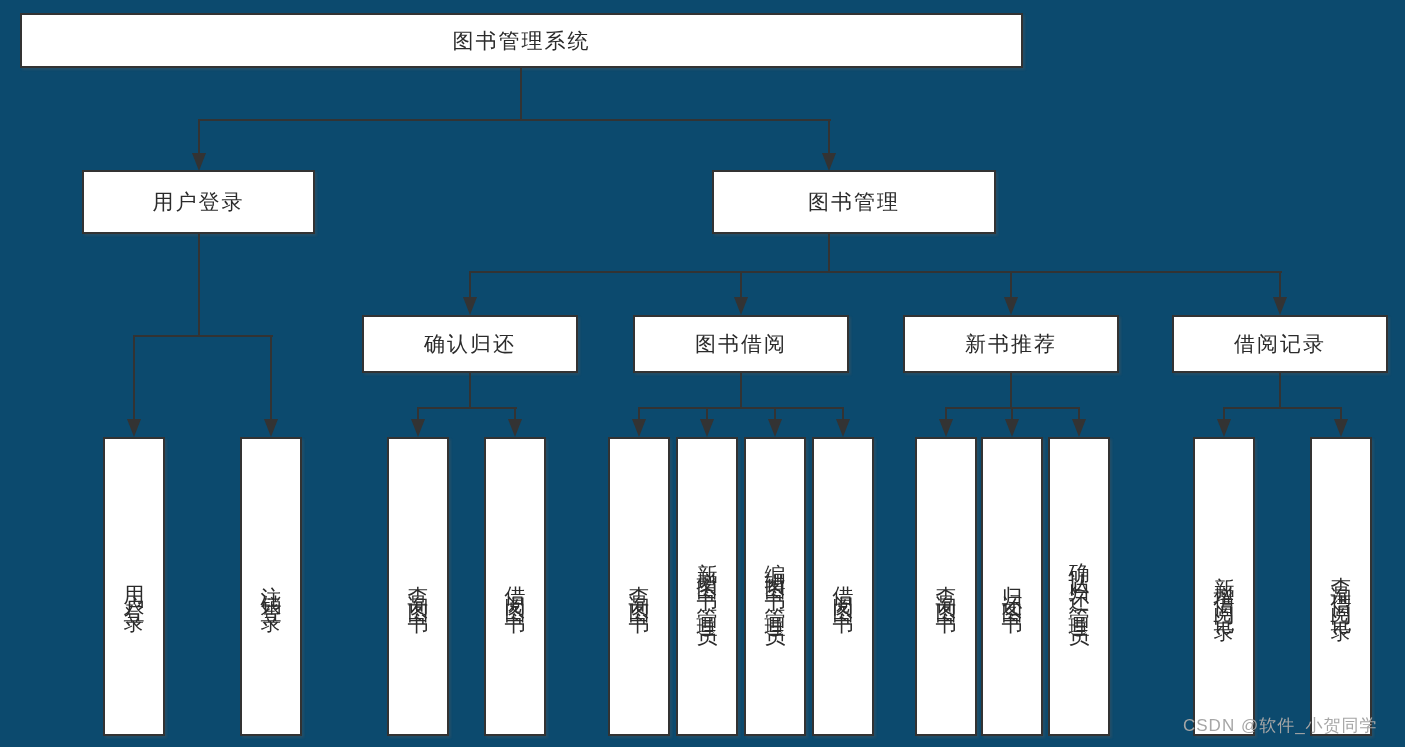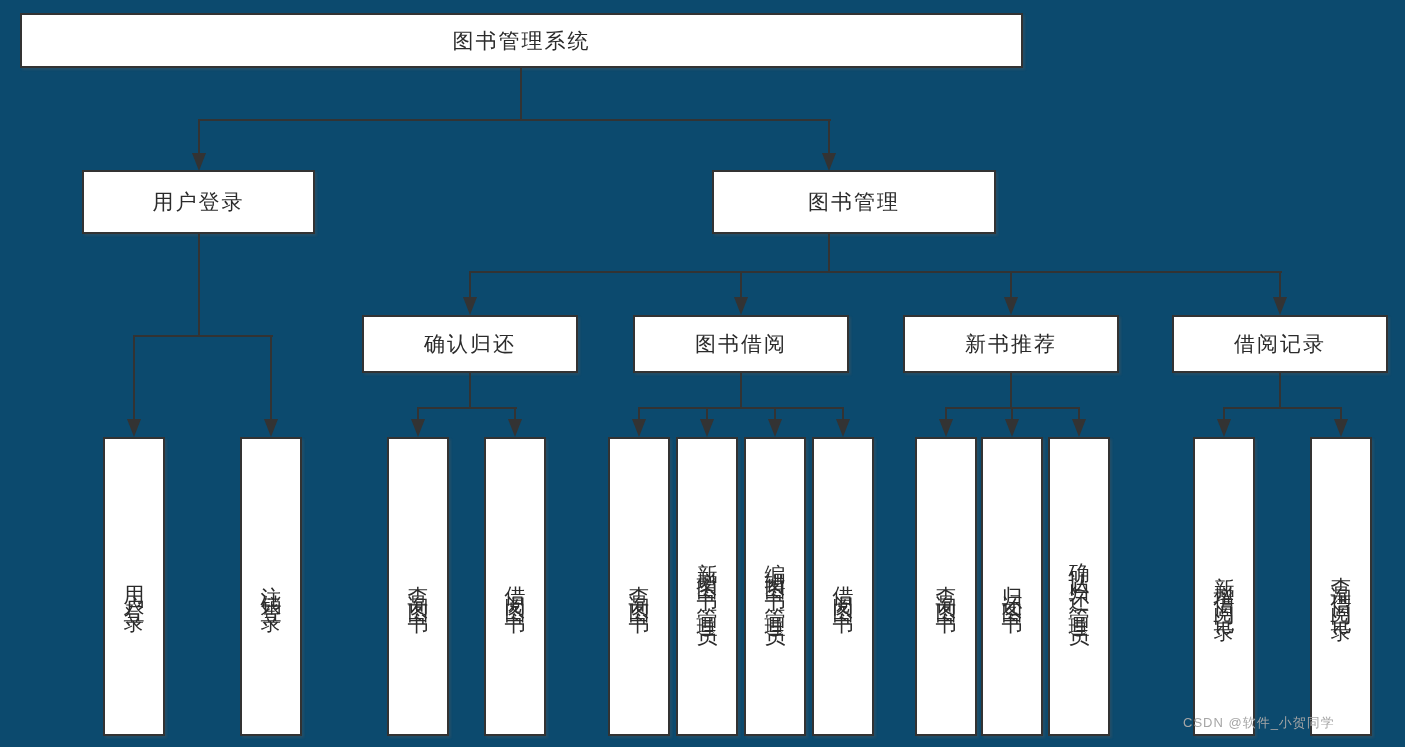--- a/index.html
+++ b/index.html
@@ -20,21 +20,21 @@
     writing-mode:vertical-rl;line-height:1.05;
     font-size:21px;letter-spacing:9px;color:#2b2b2b;
     box-shadow:2px 2px 2px rgba(90,90,90,0.28);
   }
   .v{position:absolute;width:2px;background:#333333;}
   .h{position:absolute;height:2px;background:#333333;}
   .arw{position:absolute;width:0;height:0;
        border-left:7px solid transparent;border-right:7px solid transparent;
        border-top:18px solid #333333;}
   .watermark{
-    position:absolute;left:1183px;top:714px;font-size:13px;color:#a6a6a6;
+    position:absolute;left:1183px;top:714px;font-size:17px;color:#a6a6a6;
     letter-spacing:1px;white-space:nowrap;
   }
 </style>
 </head>
 <body>
 
 <div id="stage">
 
   <div class="box" style="left:20px;top:13px;width:1003px;height:55px">图书管理系统</div>
 

